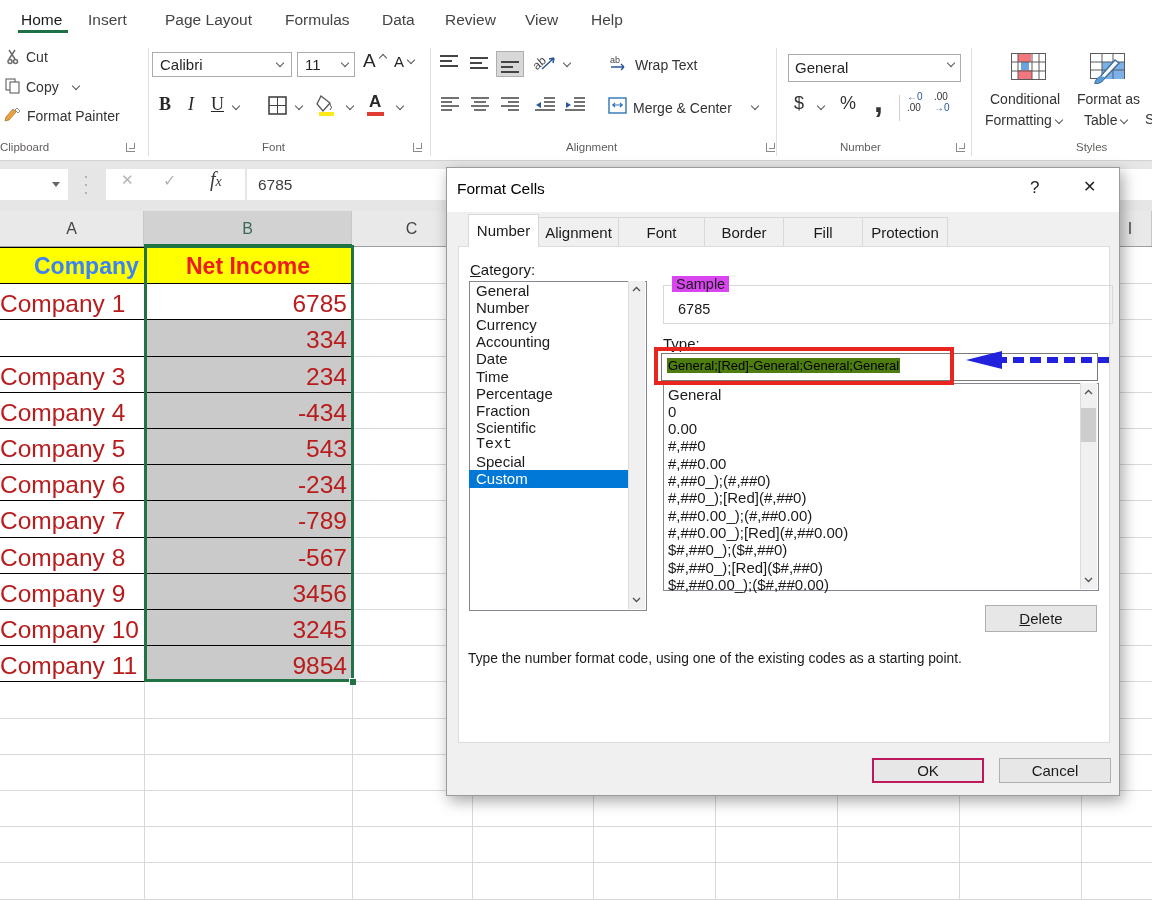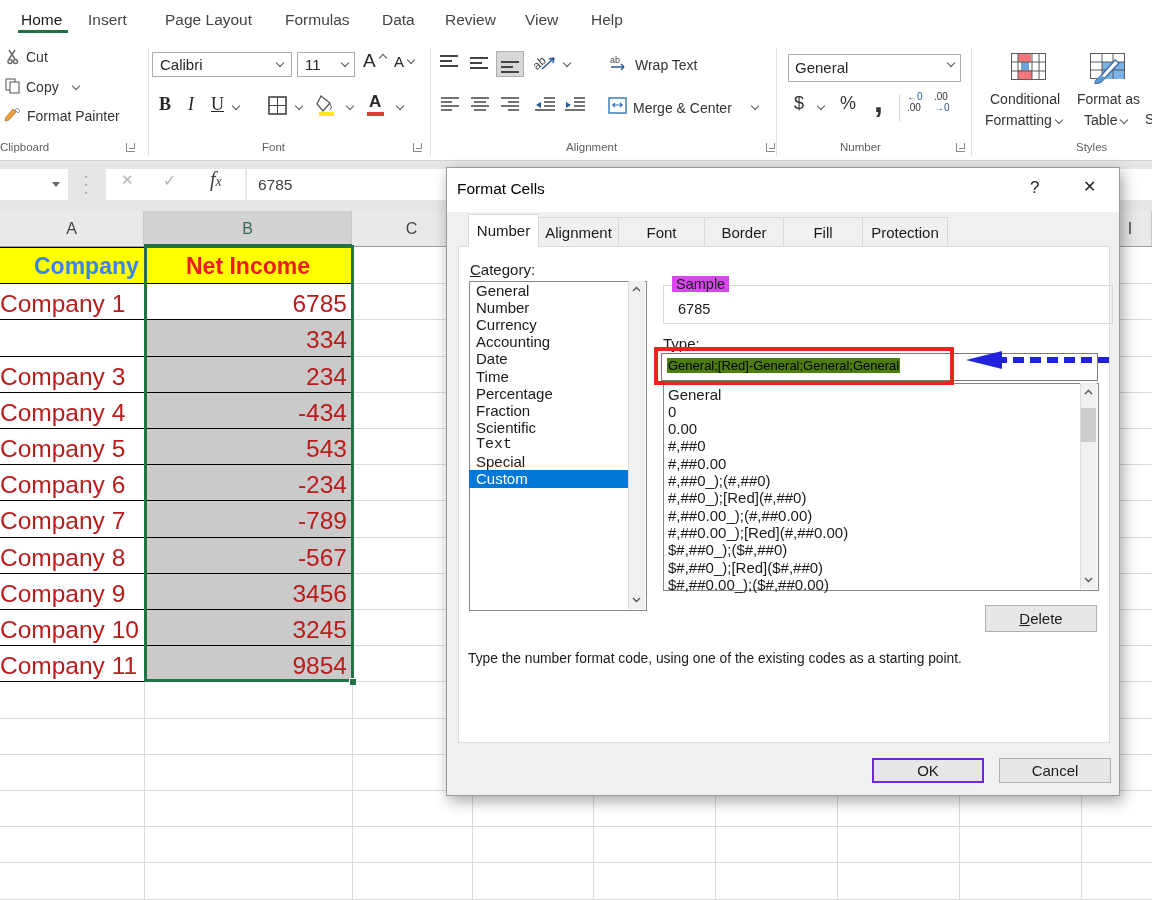--- a/index.html
+++ b/index.html
@@ -356,16 +356,16 @@
     <div class="sbar" style="left:633px;top:215px;height:206px;"></div>
     <svg class="icon" style="left:636px;top:219px;" width="11" height="11" viewBox="0 0 11 11">
         <path d="M2 7 L5.5 3.5 L9 7" stroke="#505050" stroke-width="1.3" fill="none"></path>
       </svg>
     <svg class="icon" style="left:636px;top:406px;" width="11" height="11" viewBox="0 0 11 11">
         <path d="M2 4 L5.5 7.5 L9 4" stroke="#505050" stroke-width="1.3" fill="none"></path>
       </svg>
     <div style="position:absolute;left:634px;top:240px;width:15px;height:34px;background:#cdcdcd;"></div>
     <div class="btn" style="left:538px;top:437px;width:112px;height:27px;line-height:25px;"><span class="u">D</span>elete</div>
     <div style="position:absolute;left:21px;top:483px;font-size:13.8px;color:#1a1a1a;">Type the number format code, using one of the existing codes as a starting point.</div>
-    <div class="btn" style="left:425px;top:590px;width:112px;height:25px;line-height:22px;border:2px solid #6d28d9;">OK</div>
+    <div class="btn" style="left:425px;top:590px;width:112px;height:25px;line-height:22px;border:2px solid #be185d;">OK</div>
     <div class="btn" style="left:552px;top:590px;width:112px;height:25px;line-height:24px;">Cancel</div>
   </div>
 </div>
 
 </body></html>

